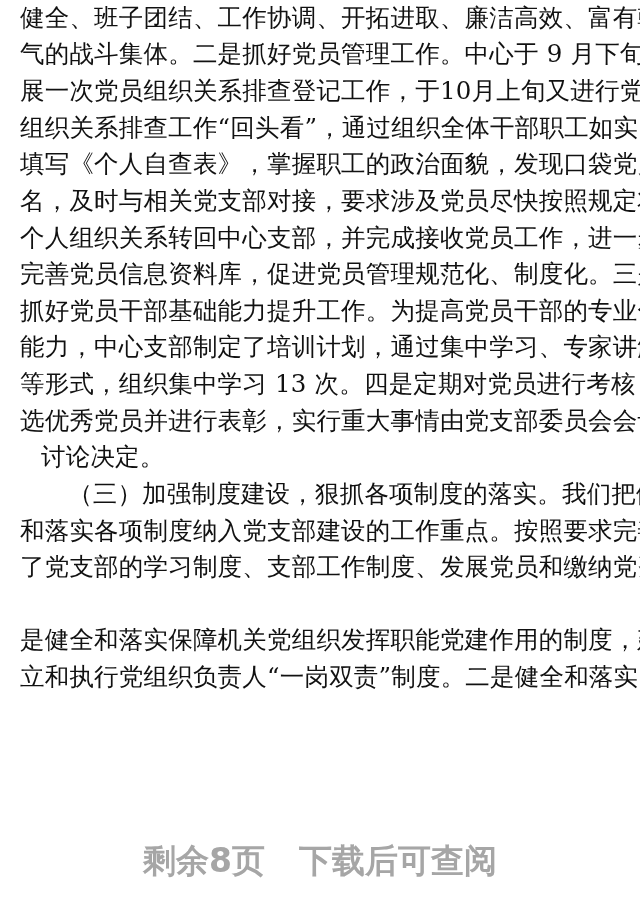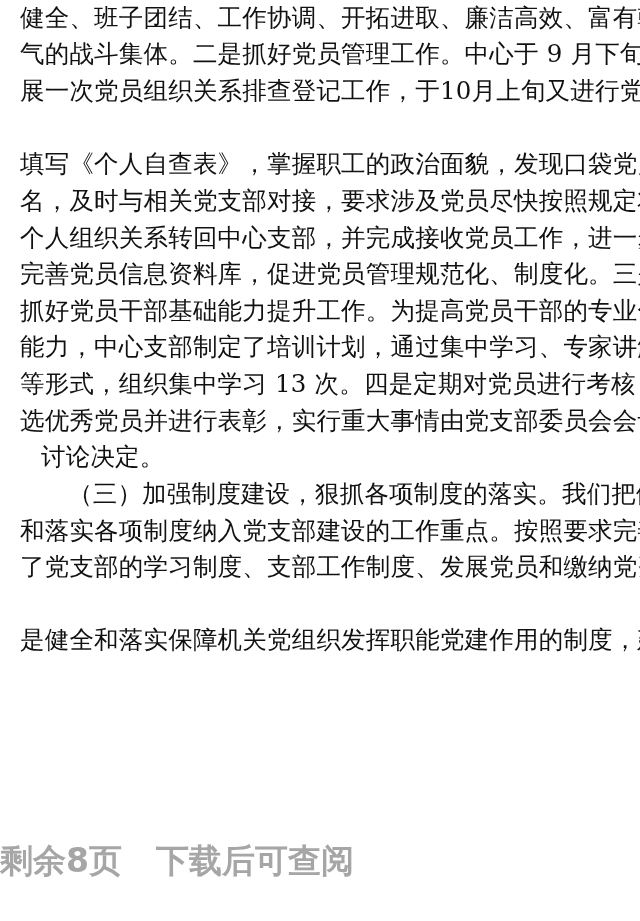--- a/index.html
+++ b/index.html
@@ -9,42 +9,45 @@
     position:absolute; left:20px; width:604px; height:36px;
     font-family:"DejaVu Serif", "Liberation Serif", serif;
     font-size:24.5px; line-height:36px; color:#111;
     white-space:nowrap; text-align:justify; text-align-last:justify;
     letter-spacing:0.2px;
   }
   .line.last { text-align-last:left;margin-left:21px; }
   .line.indent { left:68px; width:556px; }
   .banner {
     position:absolute; left:0; width:640px; top:836px; height:50px;
+    text-align:center;
     font-family:"DejaVu Sans", "Liberation Sans", sans-serif;
     font-weight:bold; font-size:33px; line-height:50px; color:#a6a6a6;
   }
   .banner .gap { display:inline-block; width:34px; }
 </style>
 </head>
 <body>
 
 <div class="page">
   <div class="line" style="top:0px">健全、班子团结、工作协调、开拓进取、廉洁高效、富有朝</div>
   <div class="line" style="top:36px">气的战斗集体。二是抓好党员管理工作。中心于 9 月下旬开</div>
   <div class="line" style="top:73px">展一次党员组织关系排查登记工作，于10月上旬又进行党员</div>
+  <div class="line" style="top:110px">组织关系排查工作“回头看”，通过组织全体干部职工如实</div>
   <div class="line" style="top:146px">填写《个人自查表》，掌握职工的政治面貌，发现口袋党员 4</div>
   <div class="line" style="top:183px">名，及时与相关党支部对接，要求涉及党员尽快按照规定将</div>
   <div class="line" style="top:220px">个人组织关系转回中心支部，并完成接收党员工作，进一步</div>
   <div class="line" style="top:256px">完善党员信息资料库，促进党员管理规范化、制度化。三是</div>
   <div class="line" style="top:293px">抓好党员干部基础能力提升工作。为提高党员干部的专业化</div>
   <div class="line" style="top:329px">能力，中心支部制定了培训计划，通过集中学习、专家讲解</div>
   <div class="line" style="top:366px">等形式，组织集中学习 13 次。四是定期对党员进行考核，评</div>
   <div class="line" style="top:403px">选优秀党员并进行表彰，实行重大事情由党支部委员会会议</div>
   <div class="line last" style="top:439px">讨论决定。</div>
   <div class="line indent" style="top:476px">（三）加强制度建设，狠抓各项制度的落实。我们把健全</div>
   <div class="line" style="top:513px">和落实各项制度纳入党支部建设的工作重点。按照要求完善</div>
   <div class="line" style="top:549px">了党支部的学习制度、支部工作制度、发展党员和缴纳党费</div>
   <div class="line" style="top:622px">是健全和落实保障机关党组织发挥职能党建作用的制度，建</div>
+  <div class="line" style="top:659px">立和执行党组织负责人“一岗双责”制度。二是健全和落实</div>
 
   <div class="banner">
     <span>剩余8页</span><span class="gap"></span><span>下载后可查阅</span>
   </div>
 </div>
 
 </body></html>

